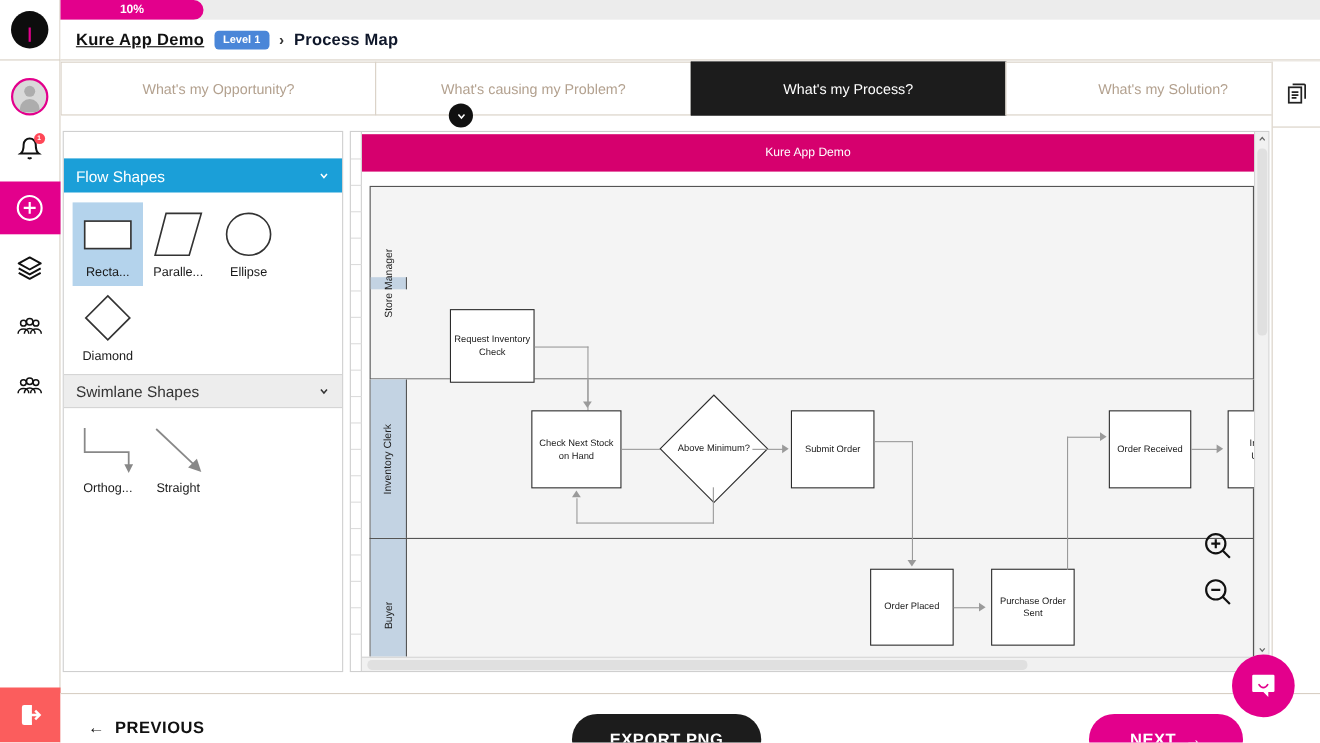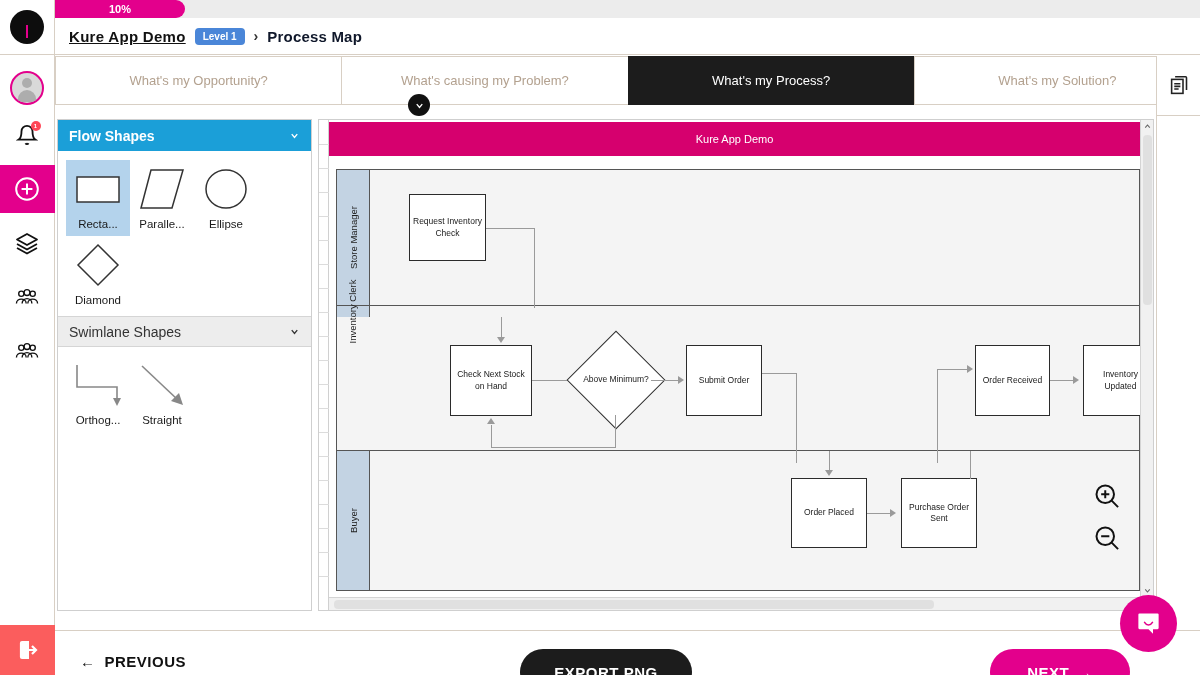--- a/index.html
+++ b/index.html
@@ -109,21 +109,21 @@
 
   
   .panel {
     position: absolute; left: 57px; top: 119px; width: 255px; height: 492px;
     border: 1px solid #cfcfcf; background: #fff; overflow: hidden;
   }
   .panel-head {
     height: 31px; display: flex; align-items: center; justify-content: space-between;
     padding: 0 11px; font-size: 14px; cursor: pointer;
   }
-  .panel-head.primary { background: #1b9fd8; color: #fff; font-weight: bold; }
+  .panel-head.primary { background: #1b9fd8; color: #fff; font-weight: normal; margin-top: 24px; }
   .panel-head.plain { background: #ededed; color: #333; border-top: 1px solid #d5d5d5; border-bottom: 1px solid #d5d5d5; }
   .chev { width: 11px; height: 11px; }
   .panel-body { padding: 9px 8px 6px 8px; display: flex; flex-wrap: wrap; }
   .shape-item {
     width: 64px; padding: 5px 2px 6px; text-align: center; cursor: pointer;
     display: flex; flex-direction: column; align-items: center; gap: 5px;
   }
   .shape-item.selected { background: #b4d3ec; }
   .shape-art { height: 48px; display: flex; align-items: center; justify-content: center; }
   .shape-label {
@@ -436,33 +436,33 @@
         <i style="top:432px"></i>
         <i style="top:456px"></i>
     </div>
 
     <div class="canvas-scroll">
 
       <div class="pool-title">Kure App Demo</div>
 
       <div class="lanes">
 
-        <div class="lane" style="height:137px;">
+        <div class="lane" style="height:176px;align-items:center;">
           <div class="lane-head">
             <span>Store Manager</span>
           </div>
           <div class="lane-body">
             <div class="node" style="left:39px; top:24px; width:77px; height:67px;">Request Inventory Check</div>
 
             <div class="edge h" style="left:116px; top:58px; width:49px;"></div>
             <div class="edge v" style="left:164px; top:58px; height:80px;"></div>
           </div>
         </div>
 
-        <div class="lane" style="height:145px;flex-direction:column;">
+        <div class="lane" style="height:145px;">
           <div class="lane-head">
             <span>Inventory Clerk</span>
           </div>
           <div class="lane-body">
             <div class="edge v" style="left:164px; top:0px; height:21px;"></div>
             <div class="arrow down" style="left:160px; top:20px;"></div>
 
             <div class="node" style="left:113px; top:28px; width:82px; height:71px;">Check Next Stock on Hand</div>
 
             <div class="edge h" style="left:195px; top:63px; width:43px;"></div>

